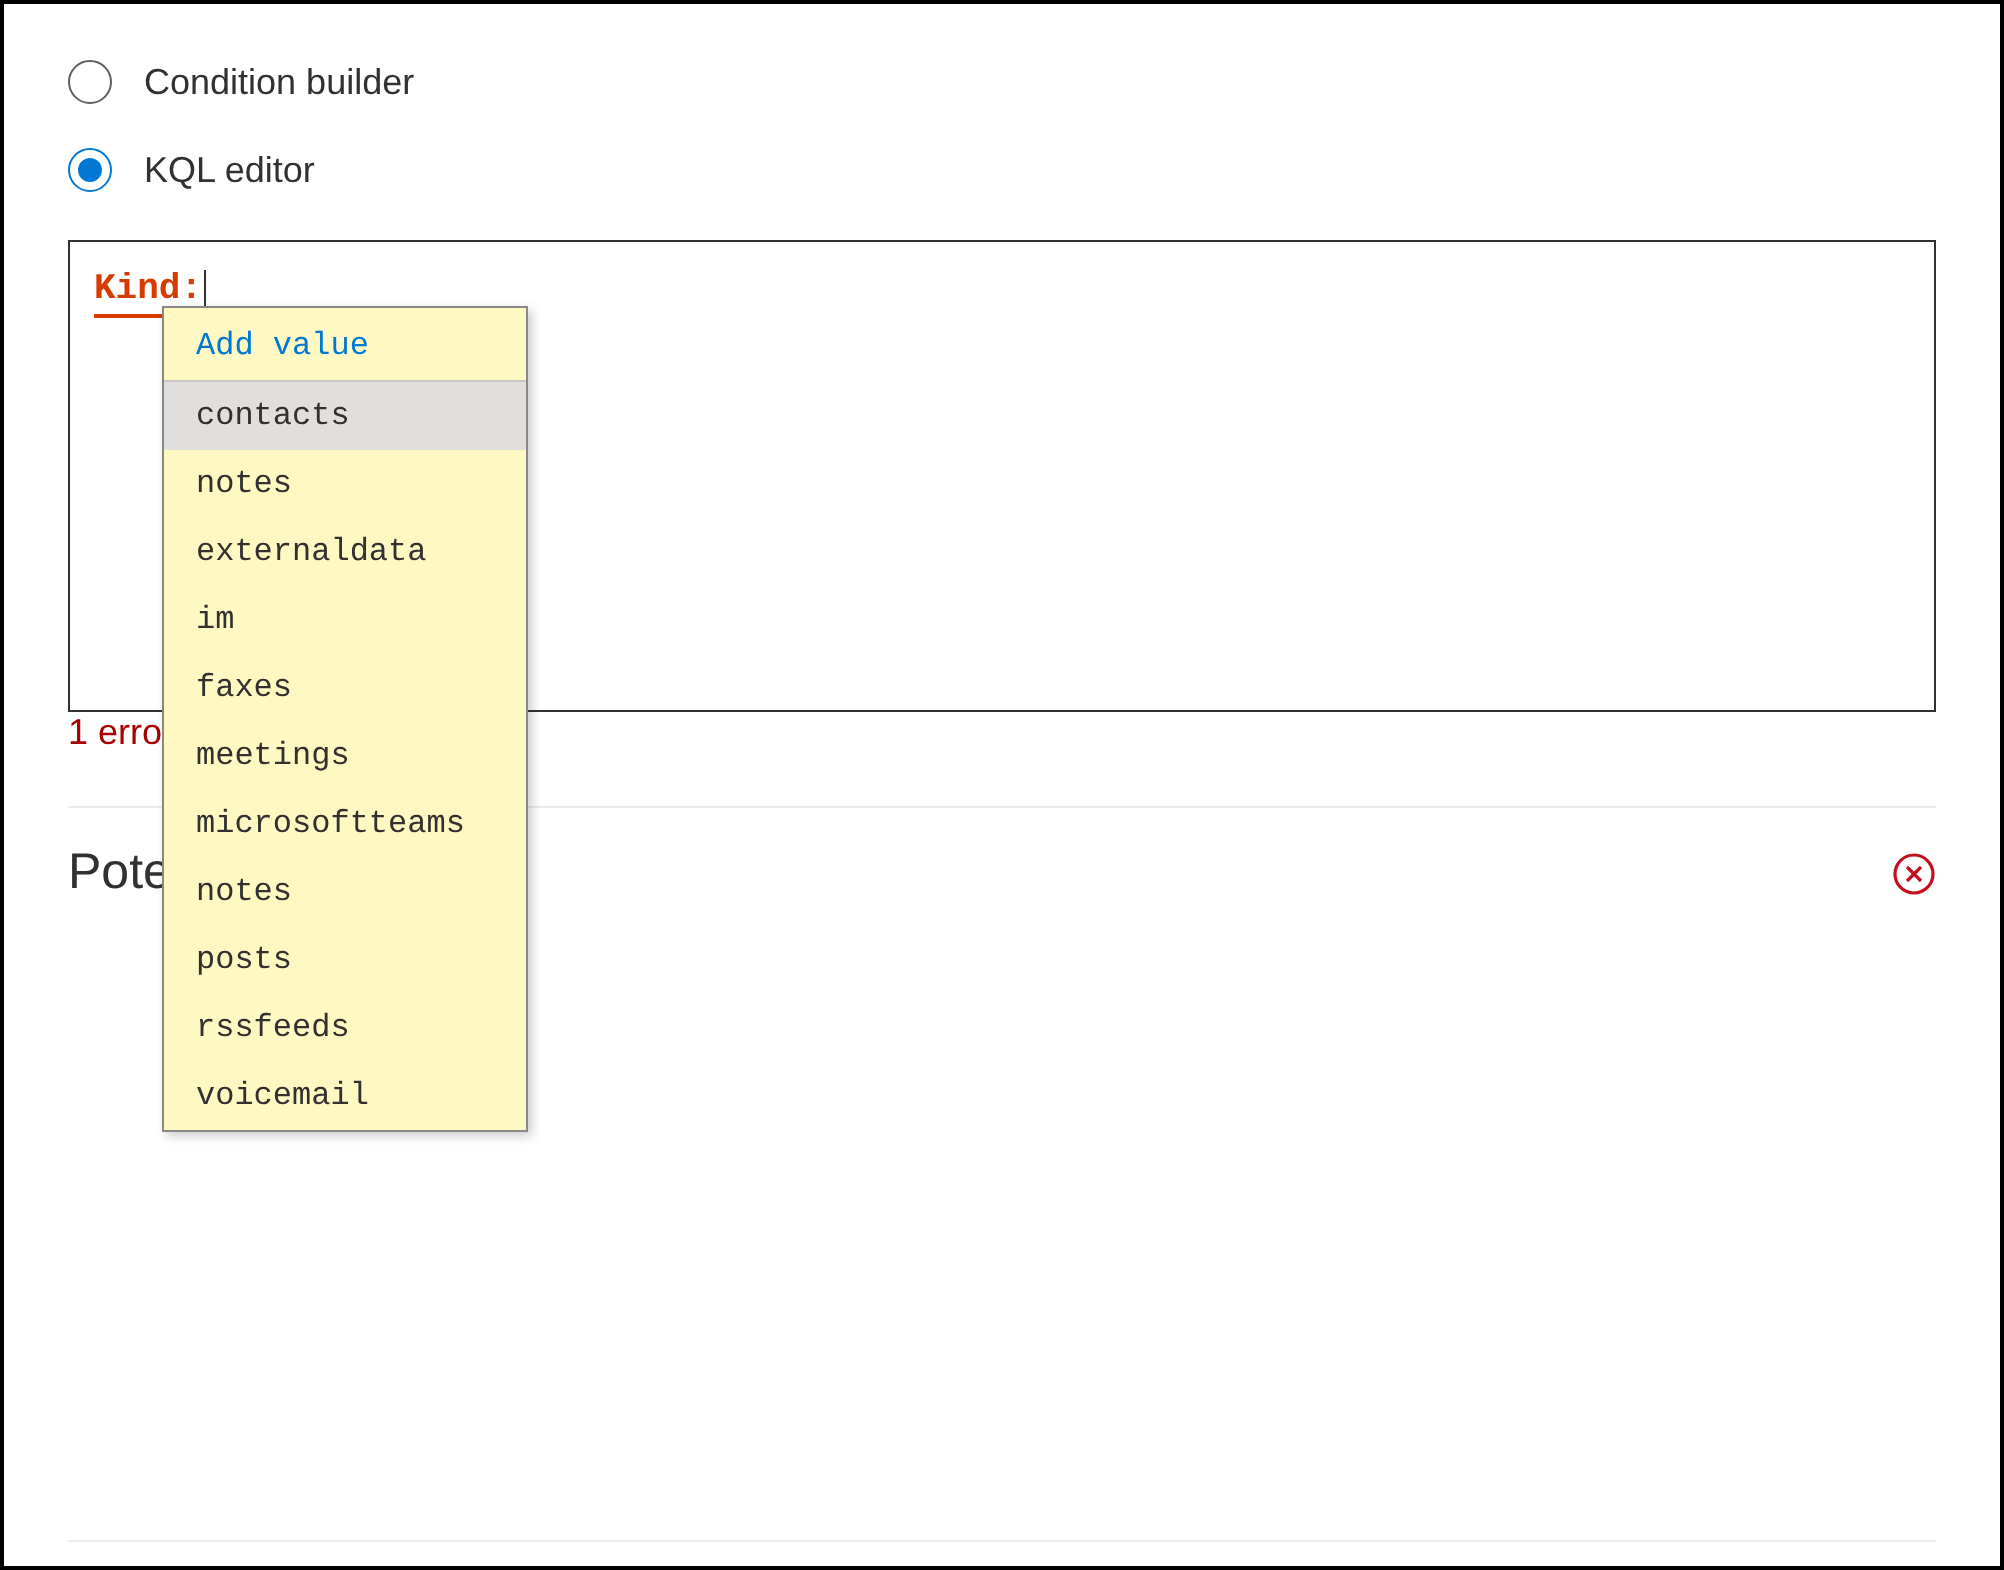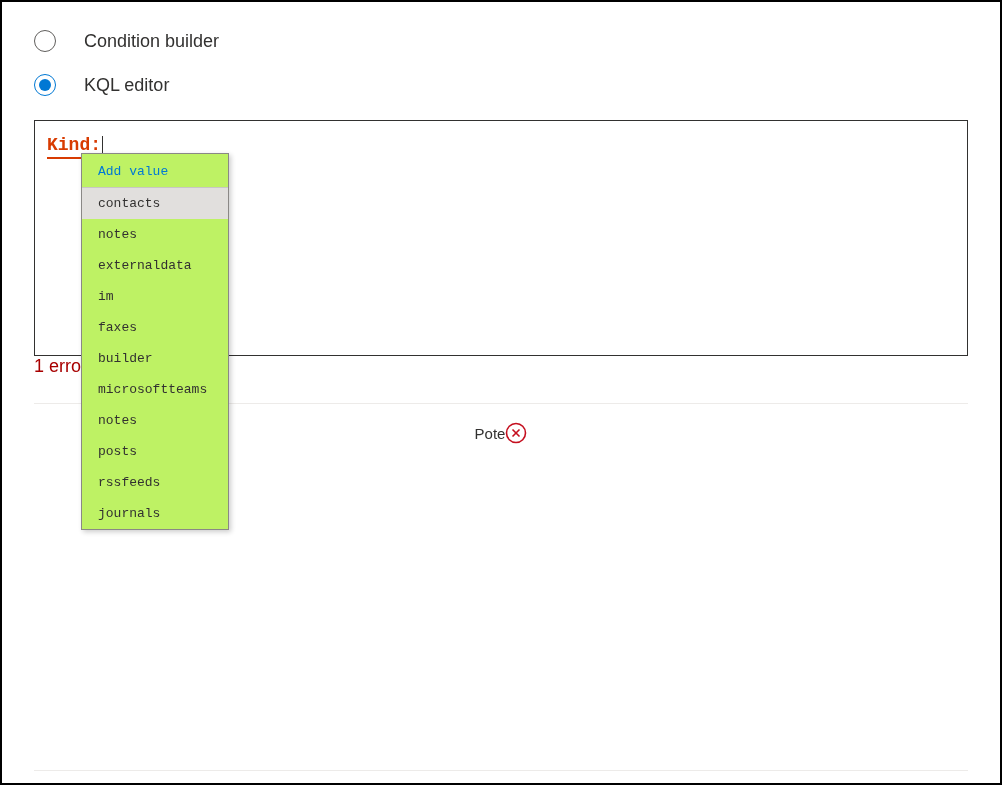--- a/index.html
+++ b/index.html
@@ -19,21 +19,21 @@
     }
     .radio-group {
       display: flex;
       flex-direction: column;
       gap: 22px;
       margin-bottom: 24px;
     }
     .radio-item {
       display: flex;
       align-items: center;
-      gap: 28px;
+      gap: 16px;
       cursor: pointer;
     }
     .radio-circle {
       width: 22px;
       height: 22px;
       border: 1.5px solid #605e5c;
       border-radius: 50%;
       display: flex;
       align-items: center;
       justify-content: center;
@@ -74,27 +74,27 @@
       width: 1px;
       height: 18px;
       background: #323130;
       vertical-align: middle;
       margin-left: 1px;
     }
     .autocomplete {
       position: absolute;
       top: 32px;
       left: 46px;
-      width: 148px;
-      background: #bef264;
+      width: 183px;
+      background: #fef9c3;
       border: 1px solid #8a8886;
       box-shadow: 2px 2px 5px rgba(0,0,0,0.2);
       z-index: 10;
       font-family: 'Consolas', 'Courier New', monospace;
-      font-size: 13px;
+      font-size: 16px;
     }
     .autocomplete-header {
       color: #0078d4;
       padding: 10px 16px 8px 16px;
       border-bottom: 1px solid #c8c6c4;
     }
     .autocomplete-item {
       padding: 8px 16px;
       color: #323130;
       cursor: pointer;
@@ -108,22 +108,22 @@
       margin-bottom: 26px;
     }
     .divider {
       border: none;
       border-top: 1px solid #edebe9;
       margin-bottom: 18px;
     }
     .potential-row {
       display: flex;
       align-items: center;
-      justify-content: center;
-      font-size: 15px;
+      justify-content: space-between;
+      font-size: 25px;
       color: #323130;
     }
     .close-icon {
       width: 22px;
       height: 22px;
       color: #c50f1f;
       cursor: pointer;
       flex-shrink: 0;
     }
     .close-icon svg {
@@ -158,26 +158,26 @@
   <span class="editor-keyword">Kind:</span><span class="cursor-line"></span>
   
   <div class="autocomplete">
     <div class="autocomplete-header">Add value</div>
     <div id="autocomplete-list">
         <div class="autocomplete-item highlighted">contacts</div>
         <div class="autocomplete-item">notes</div>
         <div class="autocomplete-item">externaldata</div>
         <div class="autocomplete-item">im</div>
         <div class="autocomplete-item">faxes</div>
-        <div class="autocomplete-item">builder</div>
+        <div class="autocomplete-item">meetings</div>
         <div class="autocomplete-item">microsoftteams</div>
         <div class="autocomplete-item">notes</div>
         <div class="autocomplete-item">posts</div>
         <div class="autocomplete-item">rssfeeds</div>
-        <div class="autocomplete-item">journals</div>
+        <div class="autocomplete-item">voicemail</div>
       </div>
   </div>
 </div>
 
 <div class="error-text">
   <span>1 error</span>
 </div>
 
 <hr class="divider">
 

